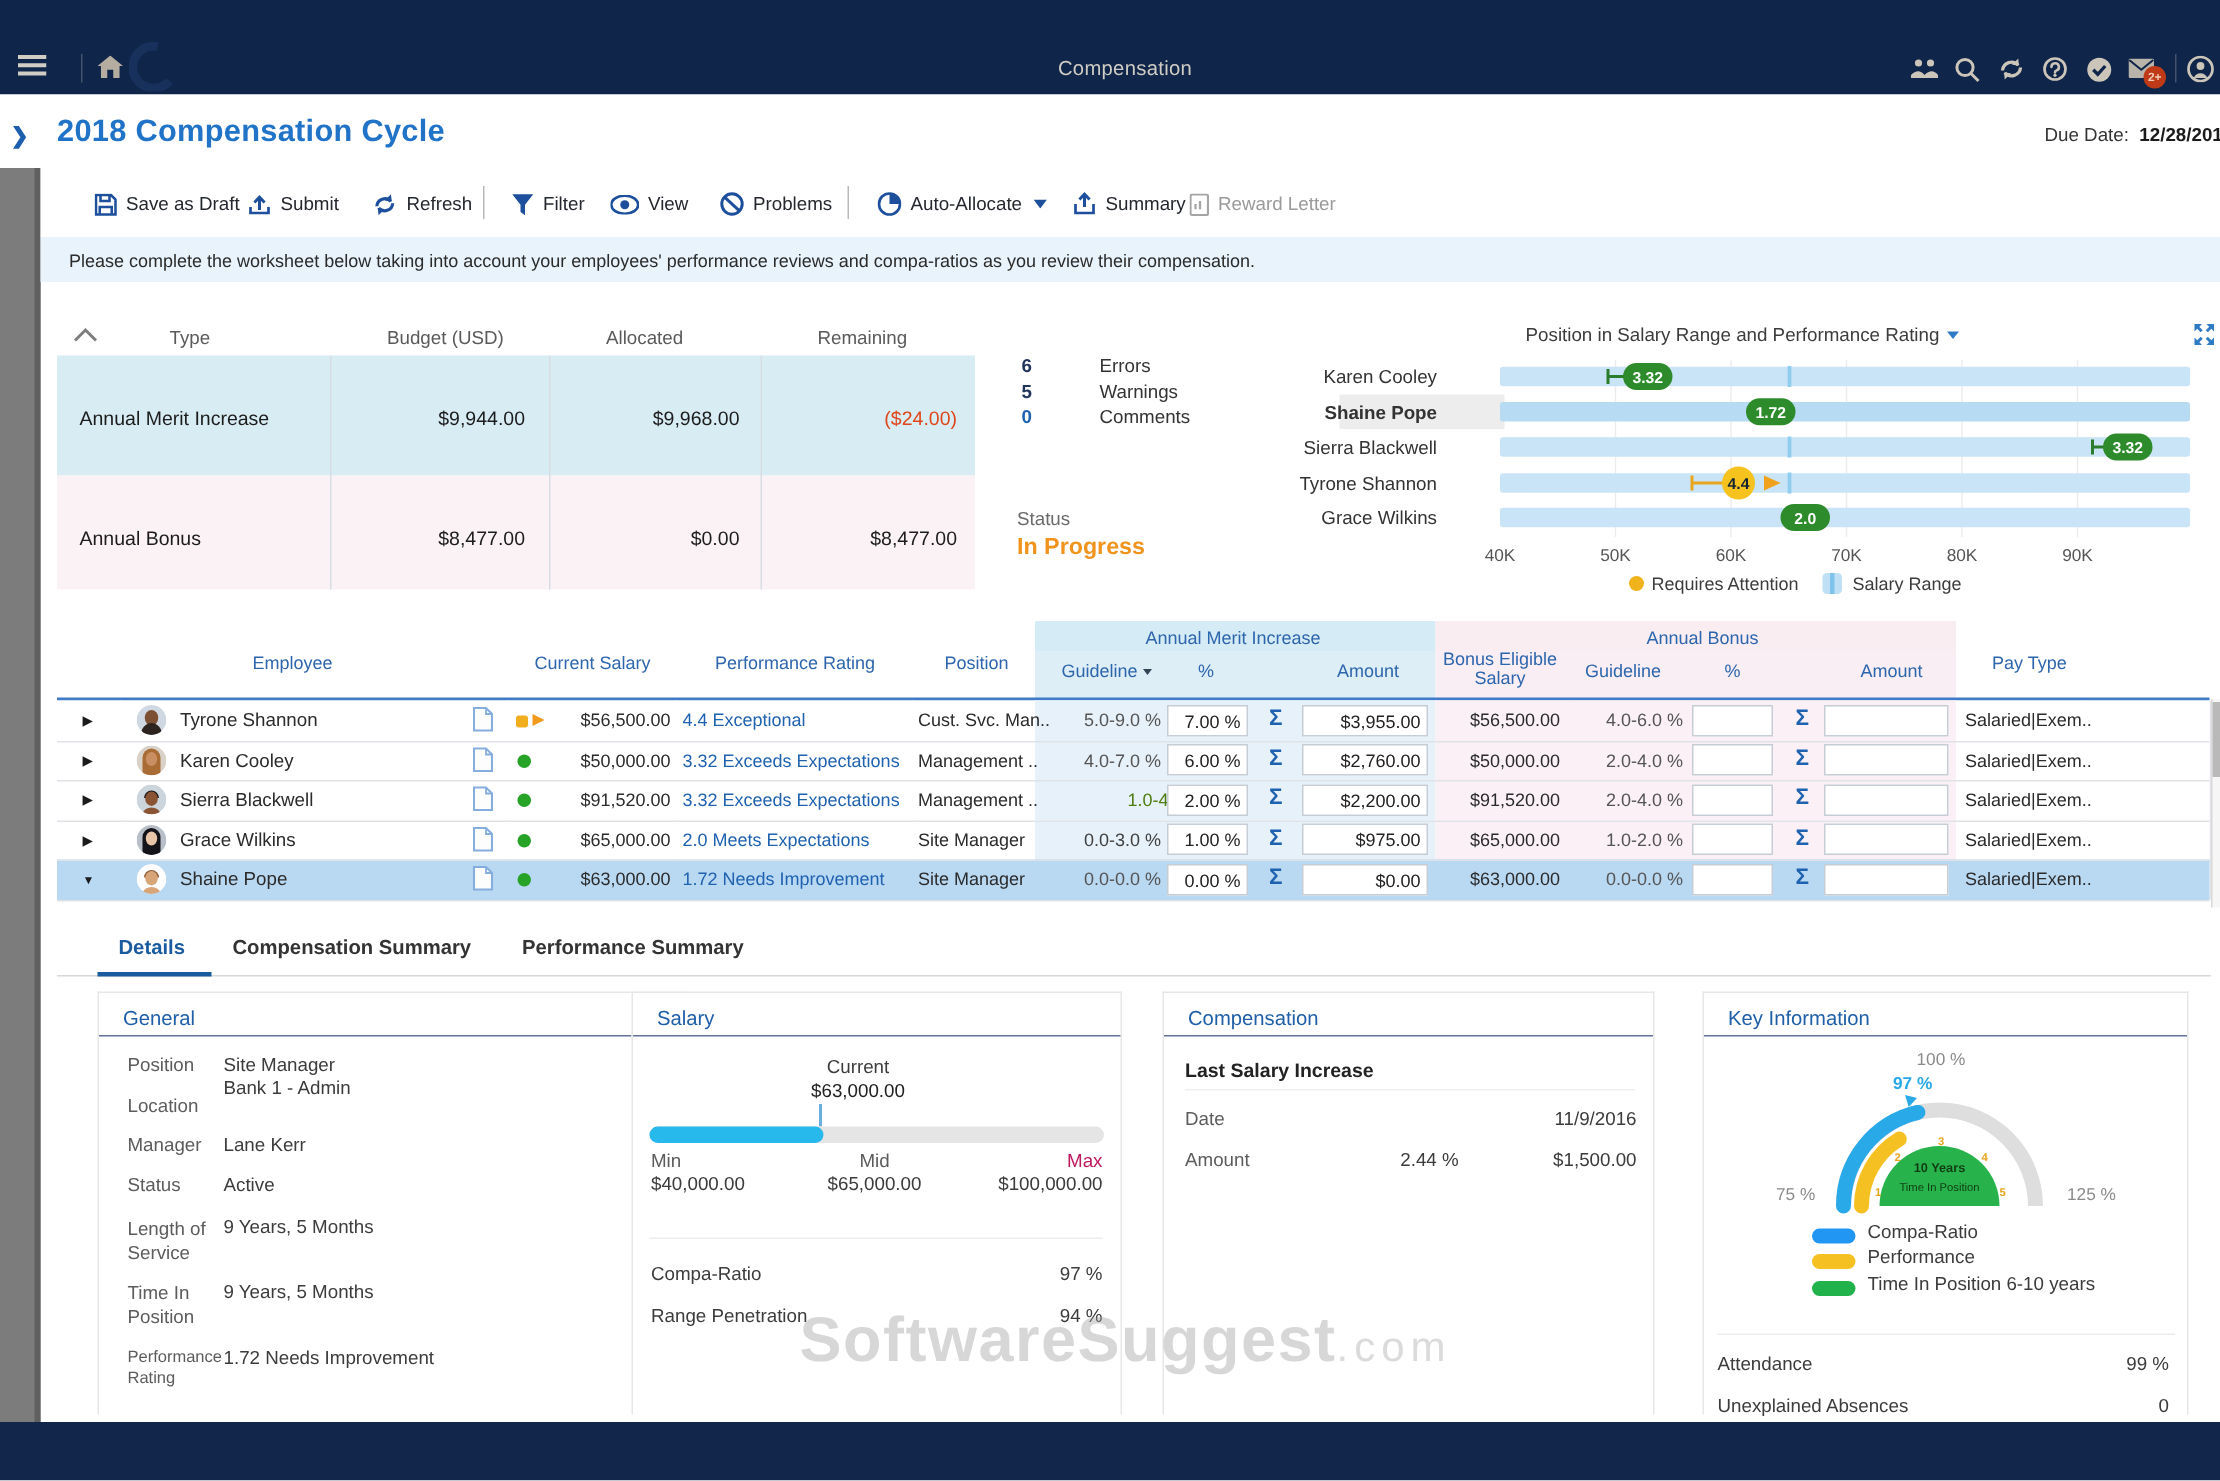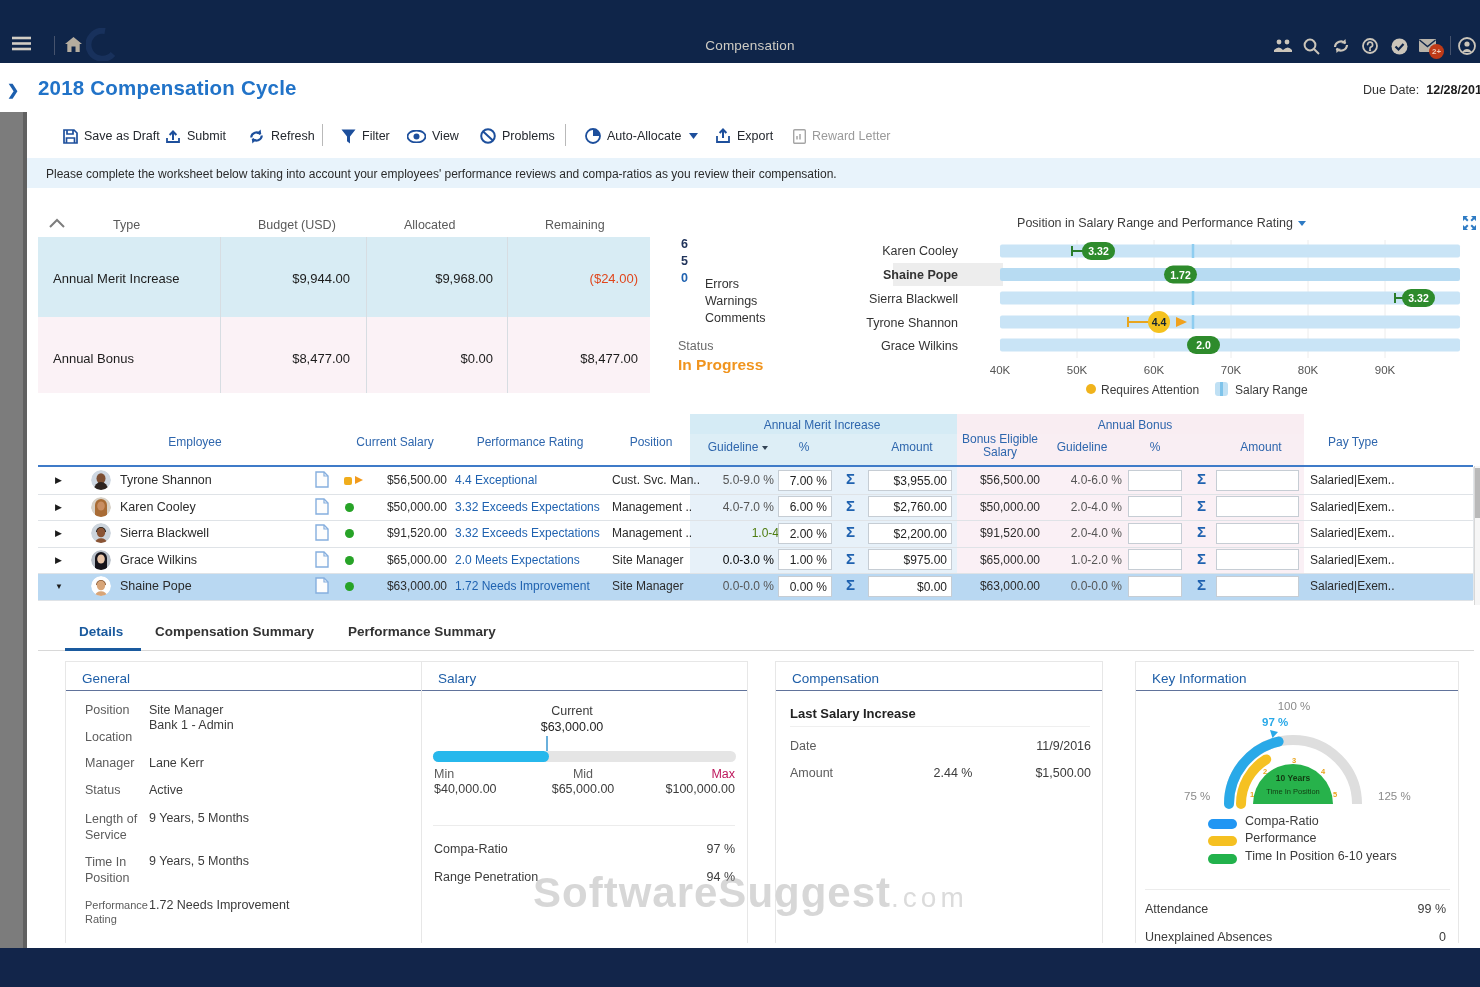--- a/index.html
+++ b/index.html
@@ -37,21 +37,21 @@
 
 
 .bhead { position:absolute; top:218px; font-size:12.5px; color:#5a5a5a; }
 #brow1 { left:38px; top:237px; width:612px; height:80px; background:#d8ecf4; }
 #brow2 { left:38px; top:317px; width:612px; height:76px; background:#fbf2f6; }
 .bcell { position:absolute; font-size:13px; color:#1c1c1c; }
 .bline { position:absolute; width:1px; background:#d7dde2; top:237px; height:156px; }
 
 
 .errnum { position:absolute; width:16px; text-align:right; font-size:12.5px; color:#22355c; font-weight:700;}
-.errlab { position:absolute; left:705px; font-size:12.5px; color:#333;margin-top:40px; }
+.errlab { position:absolute; left:733px; font-size:12.5px; color:#333; }
 
 
 #mtable { left:38px; top:414px; width:1436px; height:186px; background:#fff; }
 .col-line { position:absolute; top:53px; bottom:0; width:1px; background:#e2e6ea; }
 .mth { position:absolute; font-size:12px; color:#2e66ad; }
 .mrow { position:absolute; left:0; width:1435px; height:26.6px; }
 .rowline { position:absolute; left:0; width:1435px; height:1px; background:#dfe3e7; z-index:5; }
 .cellt { position:absolute; font-size:12px; color:#2b2b2b; top:6px; }
 .blue { color:#1f62b0; }
 .inputbox { position:absolute; top:2.5px; height:21px; background:#fff; border:1px solid #c6cdd4;
@@ -198,21 +198,21 @@
       <span>Auto-Allocate</span>
       <svg width="9" height="6" viewBox="0 0 9 6" style="margin-left:2px">
           <path d="M0 0 h9 l-4.5 6 z" fill="#1d4f9c"></path>
         </svg>
       </div>
     <div class="tbi" style="left:688px">
       <svg width="16" height="16" viewBox="0 0 16 16">
           <path d="M8 10 V2 M4.6 5 L8 1.5 L11.4 5" fill="none" stroke="#1d4f9c" stroke-width="2"></path>
           <path d="M2 8 v6 h12 v-6" fill="none" stroke="#1d4f9c" stroke-width="1.8"></path>
         </svg>
-      <span>Export</span>
+      <span>Summary</span>
       </div>
     <div class="tbi" style="left:766px;color:#9a9a9a">
       <svg width="13" height="15" viewBox="0 0 13 15">
           <rect x="0.7" y="0.7" width="11.6" height="13.6" rx="1" fill="none" stroke="#a5a5a5" stroke-width="1.4"></rect>
           <line x1="4" y1="10.5" x2="4" y2="7" stroke="#a5a5a5" stroke-width="1.5"></line>
           <line x1="7" y1="10.5" x2="7" y2="5" stroke="#a5a5a5" stroke-width="1.5"></line>
         </svg>
       <span>Reward Letter</span>
       </div>
   </div>
@@ -482,21 +482,21 @@
           </svg></div>
       <div class="cellt" style="left:82px;font-size:12.5px">Grace Wilkins</div>
       <svg class="noteicon" width="14" height="17" viewBox="0 0 14 17">
           <path d="M1 1 h8 l4 4 v11 h-12 z" fill="#fdfdfd" stroke="#85aede" stroke-width="1.4"></path>
           <path d="M9 1 l0 4 l4 0" fill="none" stroke="#85aede" stroke-width="1.2"></path>
         </svg>
       <div style="position:absolute;left:307px;top:9px;width:9px;height:9px;background:#27a327;border-radius:50%"></div>
       <div class="cellt" style="left:330px;width:79px;text-align:right">$65,000.00</div>
       <div class="cellt blue" style="left:417px">2.0 Meets Expectations</div>
       <div class="cellt" style="left:574px">Site Manager</div>
-      <div class="cellt" style="left:660px;width:76px;text-align:right;color:#000000">0.0-3.0 %</div>
+      <div class="cellt" style="left:660px;width:76px;text-align:right;color:#404040">0.0-3.0 %</div>
       <div class="inputbox" style="left:740px;width:54px">1.00 %</div>
       <div class="sigma" style="left:808px">Σ</div>
       <div class="inputbox" style="left:830px;width:84px">$975.00</div>
       <div class="cellt" style="left:930px;width:72px;text-align:right">$65,000.00</div>
       <div class="cellt" style="left:1014px;width:70px;text-align:right;color:#555">1.0-2.0 %</div>
       <div class="inputbox" style="left:1090px;width:54px"></div>
       <div class="sigma" style="left:1159px">Σ</div>
       <div class="inputbox" style="left:1178px;width:83px"></div>
       <div class="cellt" style="left:1272px">Salaried|Exem..</div>
     </div>

